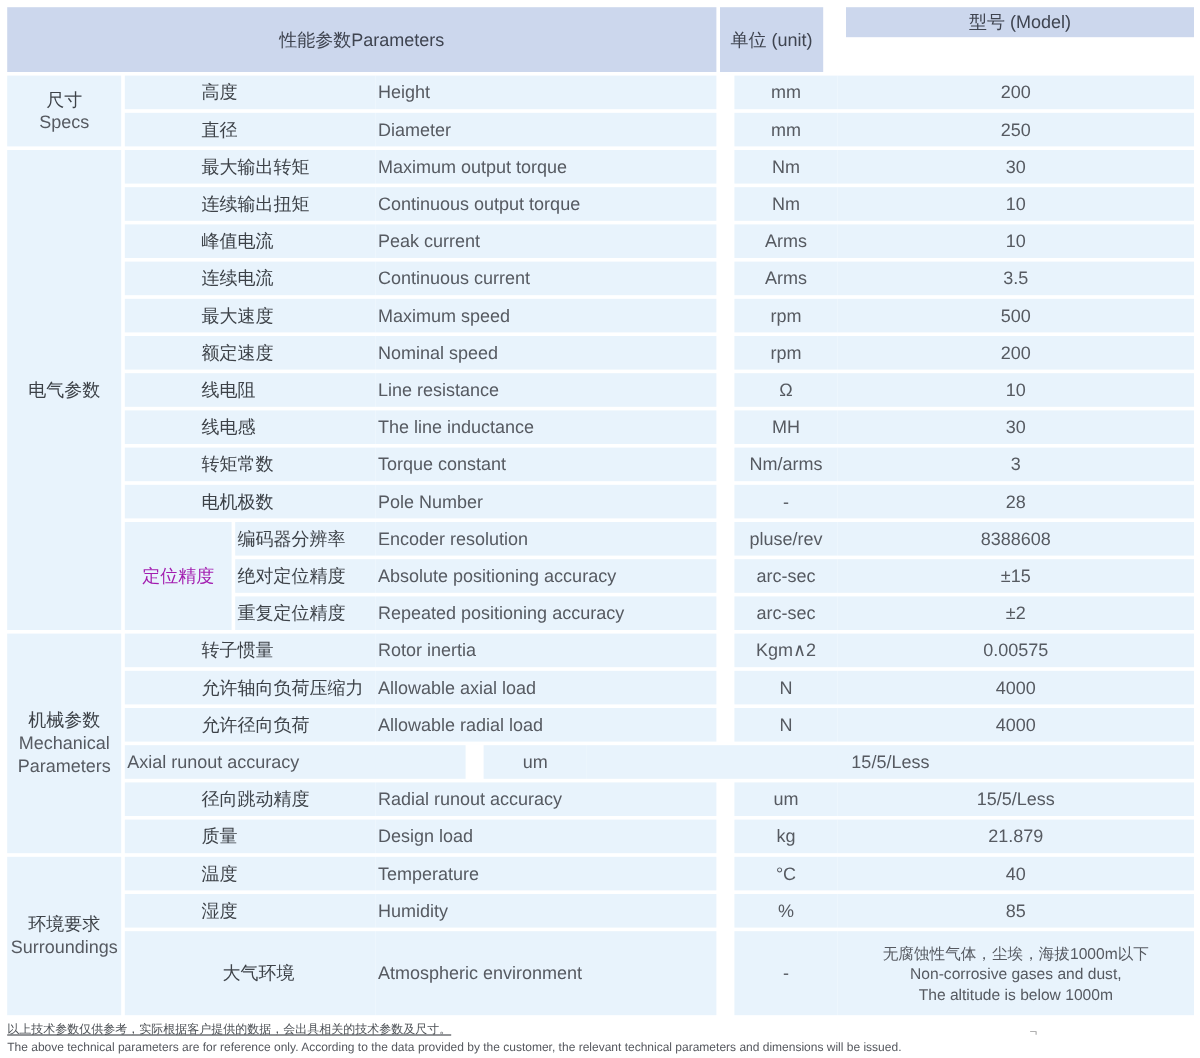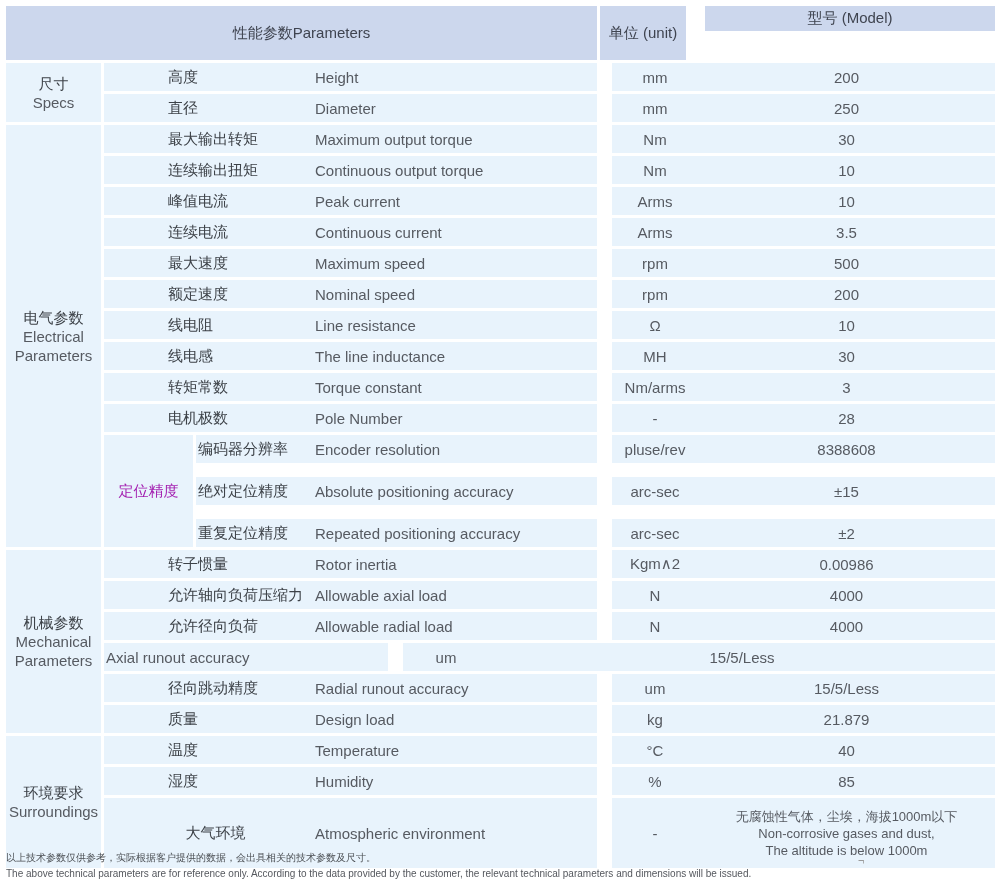--- a/index.html
+++ b/index.html
@@ -29,29 +29,29 @@
   .rows { flex:1; display:flex; flex-direction:column; gap:3px; }
   .row { display:flex; height:28px; }
   .c-cn  { width:209px; padding-left:64px; color:#3d4248; }
   .c-cn.center { justify-content:center; padding-left:14px; }
   .c-en  { width:284px; margin-right:15px; padding-left:2px; }
   .c-unit{ width:86px; margin-right:0; justify-content:center; }
   .c-val { flex:1; justify-content:center; }
   
   .subband { display:flex; }
   .sb-label { width:89px; margin-right:3px; justify-content:center; color:#a21caf; }
-  .sb-rows { flex:1; display:flex; flex-direction:column; gap:14px; }
+  .sb-rows { flex:1; display:flex; flex-direction:column; gap:3px; }
   .c-subcn { width:117px; padding-left:2px; color:#3d4248; }
   
   .row-tall { display:flex; height:70px; }
   .c-val-multi { flex:1; flex-direction:column; justify-content:center;
     text-align:center; font-size:13px; line-height:17px; }
   
   .footer { position:absolute; left:6px; top:851px; color:#4c5055; }
-  .f-cn { font-size:10px; margin-bottom:3px; }
+  .f-cn { font-size:10px; margin-bottom:3px;text-decoration:underline; }
   .f-en { font-size:10px; color:#55585e; }
   .corner-mark { position:absolute; left:858px; top:854px;
     font-size:11px; color:#9a9a9a; }
 </style>
 </head>
 <body>
 
 <div class="spec-table">
 
   <div class="hdr">
@@ -79,21 +79,20 @@
         <div class="cell c-en">Diameter</div>
         <div class="cell c-unit">mm</div>
         <div class="cell c-val">250</div>
       </div>
     </div>
   </div>
 
   <div class="band">
     <div class="gcell">
       <div>电气参数</div>
-      <div class="gen">Electrical Parameters</div>
     </div>
     <div class="rows">
       <div class="row">
         <div class="cell c-cn">最大输出转矩</div>
         <div class="cell c-en">Maximum output torque</div>
         <div class="cell c-unit">Nm</div>
         <div class="cell c-val">30</div>
       </div>
       <div class="row">
         <div class="cell c-cn">连续输出扭矩</div>
@@ -179,21 +178,21 @@
   <div class="band">
     <div class="gcell">
       <div>机械参数</div>
       <div class="gen">Mechanical Parameters</div>
     </div>
     <div class="rows">
       <div class="row">
         <div class="cell c-cn">转子惯量</div>
         <div class="cell c-en">Rotor inertia</div>
         <div class="cell c-unit">Kgm∧2</div>
-        <div class="cell c-val">0.00986</div>
+        <div class="cell c-val">0.00575</div>
       </div>
       <div class="row">
         <div class="cell c-cn">允许轴向负荷压缩力</div>
         <div class="cell c-en">Allowable axial load</div>
         <div class="cell c-unit">N</div>
         <div class="cell c-val">4000</div>
       </div>
       <div class="row">
         <div class="cell c-cn">允许径向负荷</div>
         <div class="cell c-en">Allowable radial load</div>

